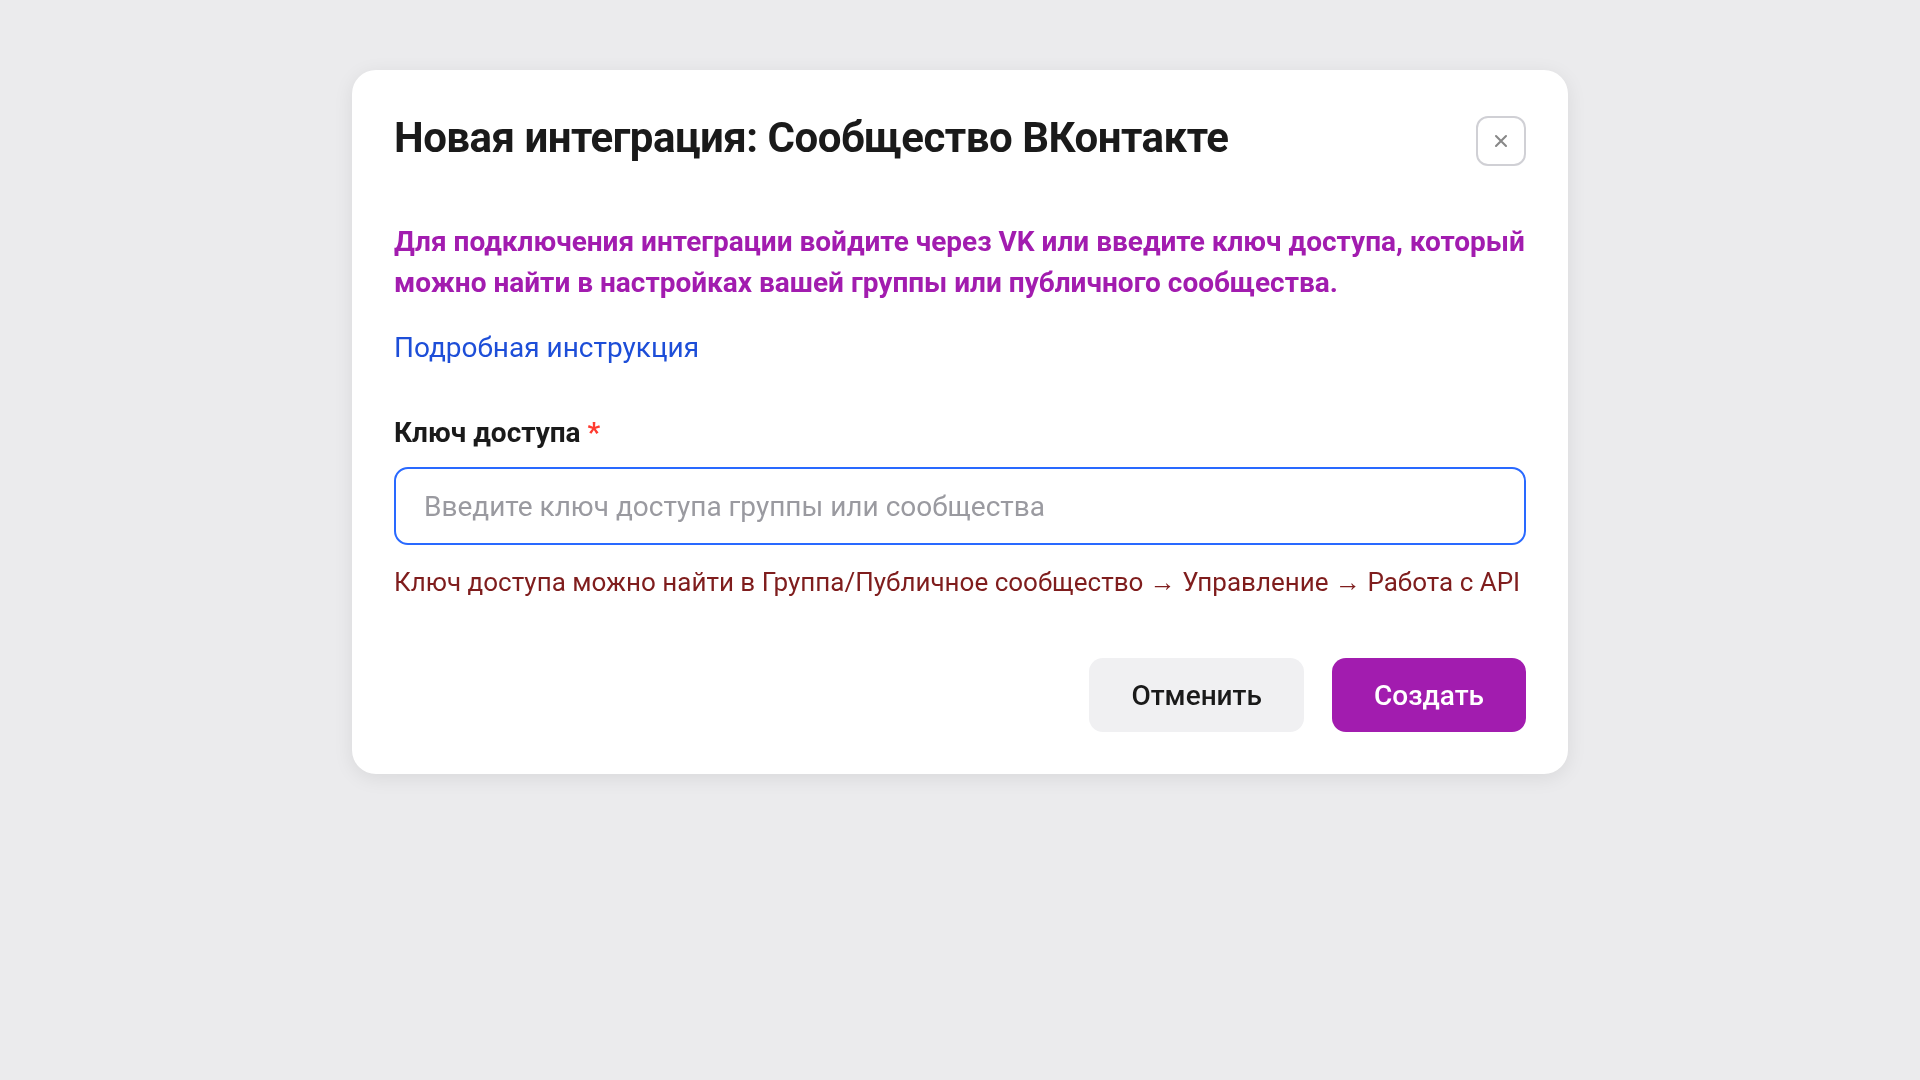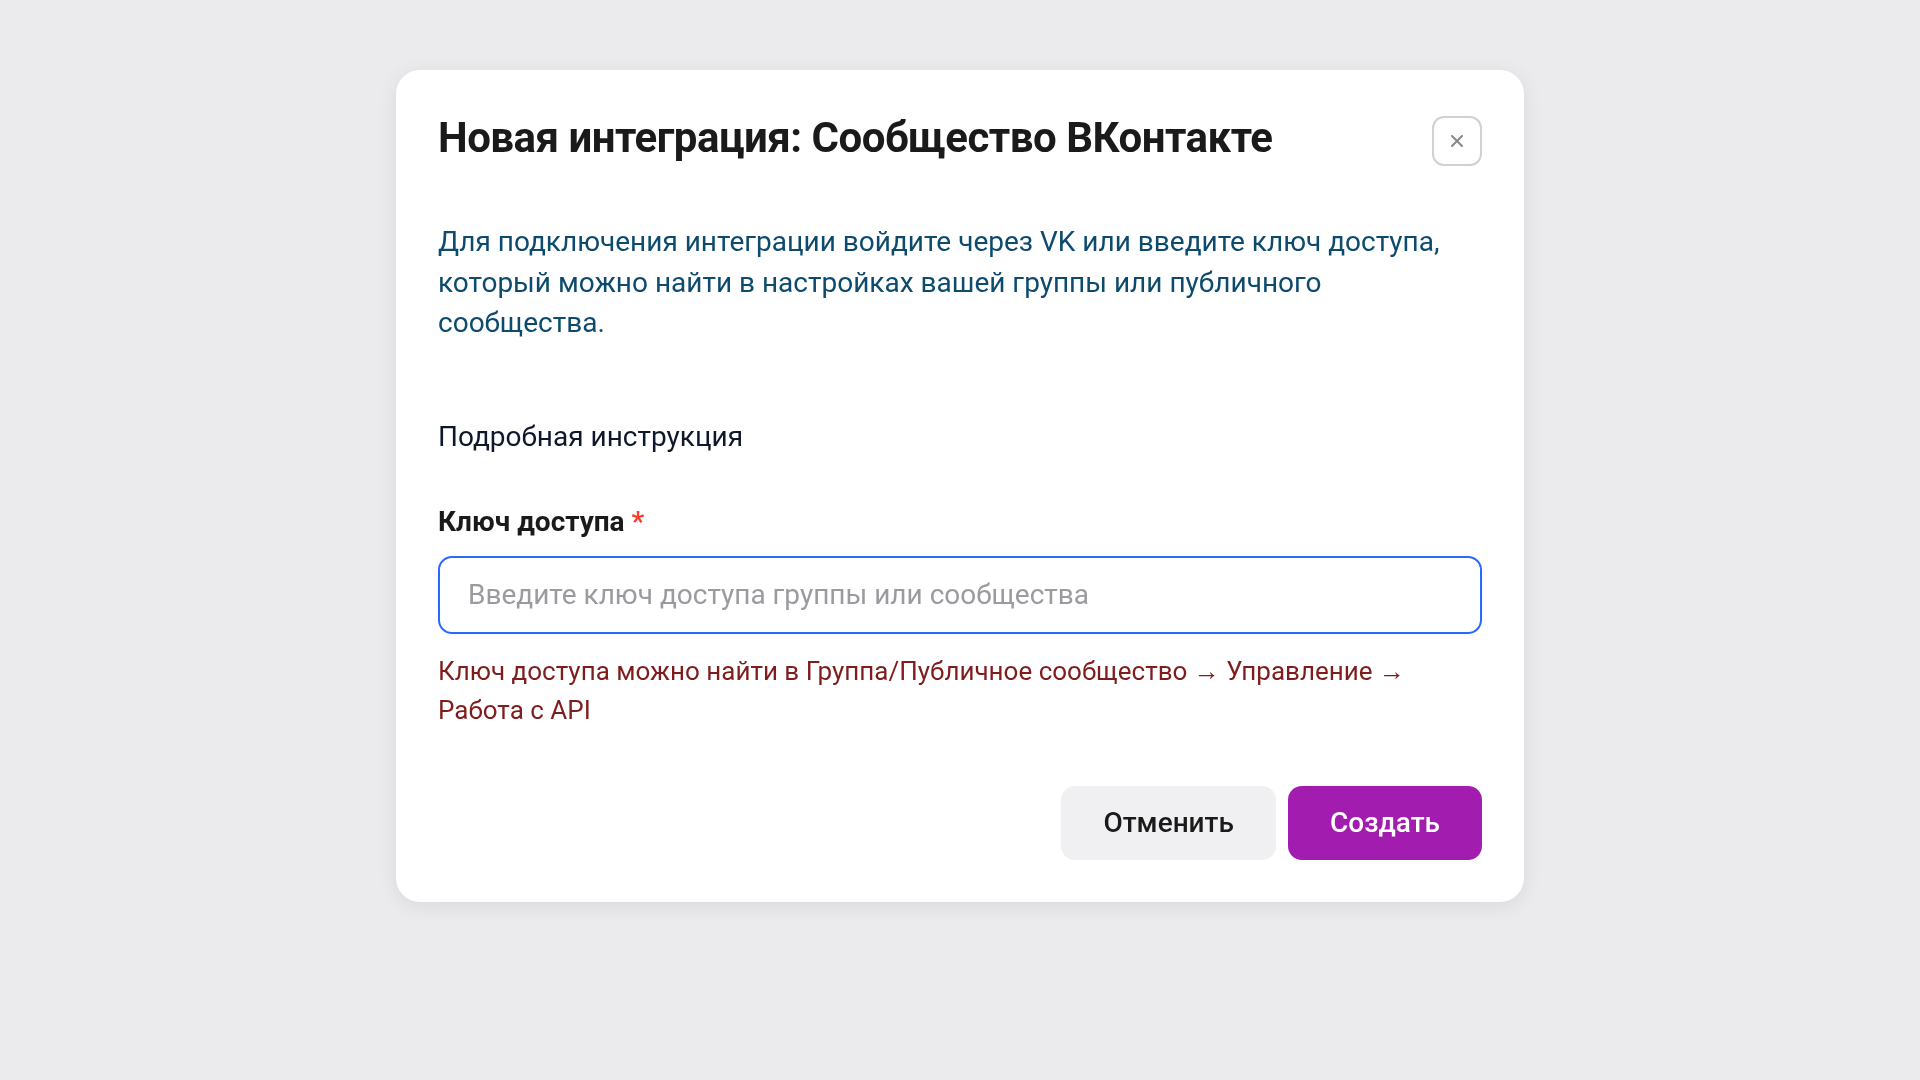--- a/index.html
+++ b/index.html
@@ -15,21 +15,21 @@
       height: 1080px;
       display: flex;
       align-items: flex-start;
       justify-content: center;
       padding-top: 70px;
     }
     
     .modal {
       background: #ffffff;
       border-radius: 24px;
-      width: 1128px;
+      width: 1216px;
       padding: 42px 42px 42px 42px;
       box-shadow: 0 4px 20px rgba(0, 0, 0, 0.08);
       position: relative;
     }
     
     .modal-header {
       display: flex;
       justify-content: space-between;
       align-items: flex-start;
       margin-bottom: 56px;
@@ -60,33 +60,33 @@
     
     .close-button svg {
       width: 20px;
       height: 20px;
       stroke: #888;
       stroke-width: 2.5;
     }
     
     .description {
       font-size: 28px;
-      color: #0c4a6e;
+      color: #a21caf;
       line-height: 1.45;
       margin-bottom: 28px;
+      font-weight: bold;
     }
     
     .help-link {
       font-size: 28px;
-      color: #0f172a;
+      color: #1d4ed8;
       text-decoration: none;
       display: inline-block;
       margin-bottom: 52px;
       cursor: pointer;
-      margin-top: 48px;
     }
     
     .field-label {
       font-size: 28px;
       color: #1a1a1a;
       margin-bottom: 18px;
       font-weight: 700;
     }
     
     .required-mark {
@@ -113,21 +113,21 @@
       font-size: 26px;
       color: #7f1d1d;
       line-height: 1.5;
       margin-top: 18px;
       margin-bottom: 56px;
     }
     
     .modal-footer {
       display: flex;
       justify-content: flex-end;
-      gap: 12px;
+      gap: 28px;
     }
     
     .btn {
       height: 74px;
       padding: 0 42px;
       border-radius: 14px;
       font-size: 28px;
       font-weight: 500;
       cursor: pointer;
       border: none;

